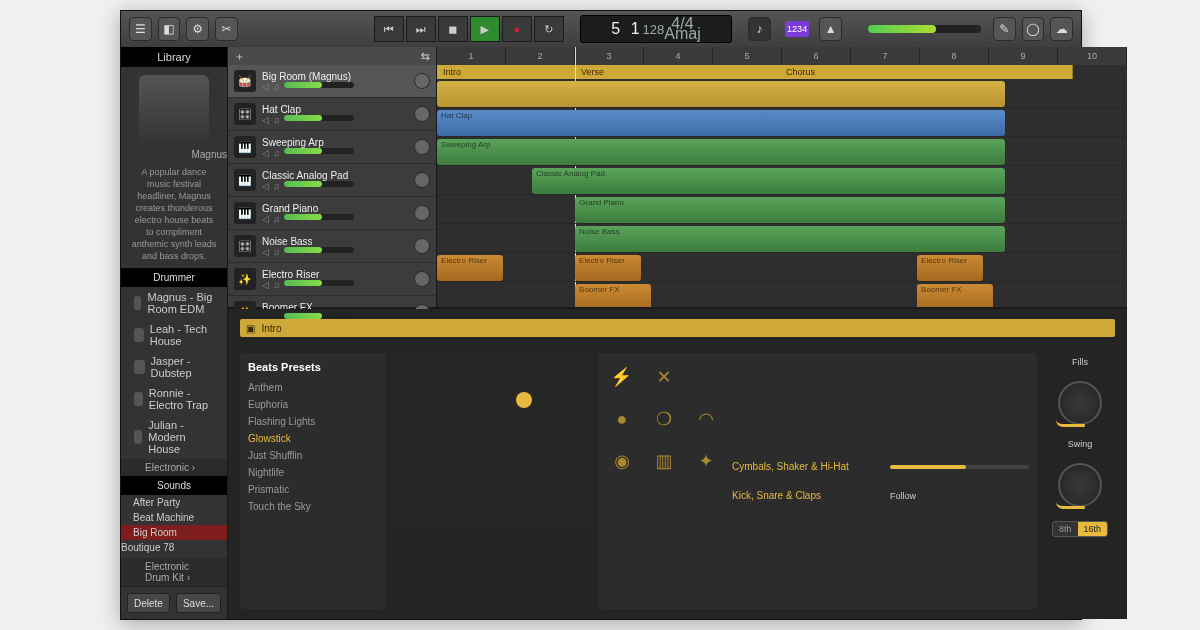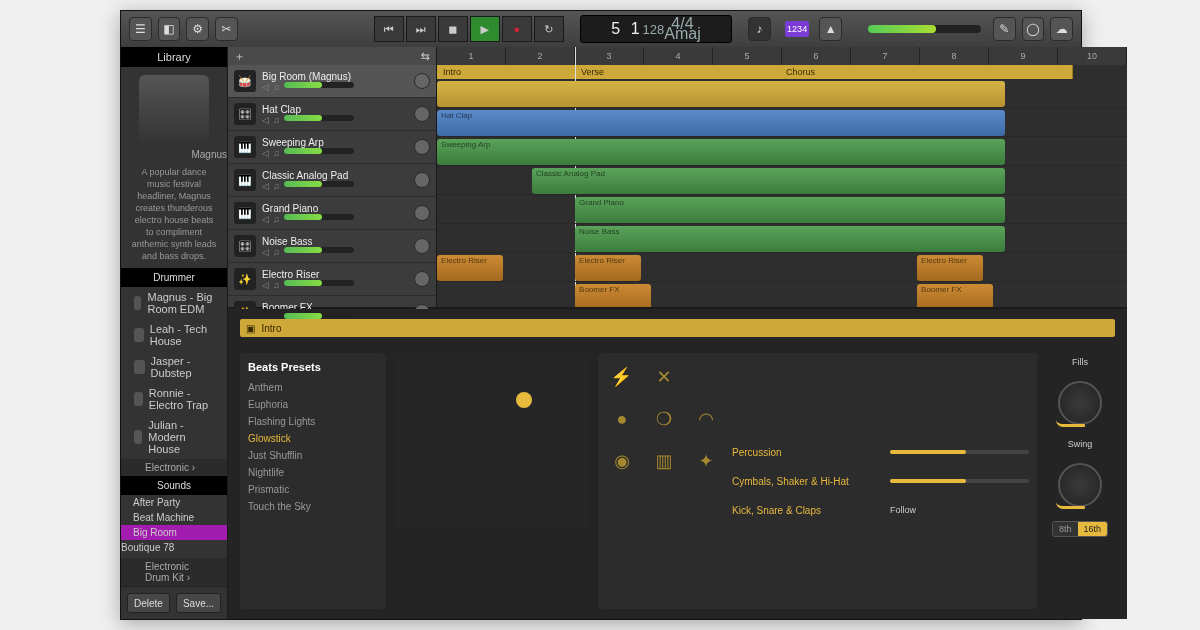--- a/index.html
+++ b/index.html
@@ -21,21 +21,21 @@
   .master::before{content:"";position:absolute;left:0;top:0;height:100%;width:60%;background:linear-gradient(90deg,#5c5,#ad3);border-radius:4px}
 
   .body{display:flex;height:calc(100% - 36px)}
   .sidebar{width:190px;background:#333;border-right:1px solid #1a1a1a;display:flex;flex-direction:column}
   .sb-head{background:#000000;text-align:center;padding:4px 0;color:#ddd;font-weight:500}
   .sb-desc{padding:6px 10px;font-size:9px;color:#999;text-align:center;line-height:12px}
   .sb-avatar{width:70px;height:70px;background:linear-gradient(#555,#333);border-radius:6px;margin:8px auto 4px;display:block}
   .sb-sig{text-align:right;font-size:10px;color:#aaa;}
   .sb-item{padding:4px 13px;display:flex;align-items:center;gap:6px;cursor:pointer;color:#ccc}
   .sb-item .dot{width:14px;height:14px;border-radius:3px;background:#555}
-  .sb-item.sel{background:#a21caf}
+  .sb-item.sel{background:#7f1d1d}
   .sb-list{flex:1;overflow:hidden}
   .sb-genre{background:#2b2b2b;padding:3px 24px;font-size:10px;color:#aaa}
   .sb-foot{display:flex;gap:6px;padding:6px;border-top:1px solid #222}
   .sb-foot button{flex:1;height:20px;background:#474747;border:1px solid #222;color:#ddd;font-size:10px;border-radius:3px;cursor:pointer}
 
   .main{flex:1;display:flex;flex-direction:column}
   .tracks-area{height:260px;display:flex;border-bottom:2px solid #1a1a1a}
   .track-head{width:208px;background:#3c3c3c;border-right:1px solid #1a1a1a}
   .th-top{height:18px;background:#4a4a4a;display:flex;align-items:center;justify-content:space-between;padding:0 6px;font-size:11px}
   .track{height:28px;display:flex;align-items:center;padding:2px 6px;gap:6px;border-bottom:1px solid #2d2d2d}
@@ -360,24 +360,20 @@
                   <span></span>
                 <span>●</span>
                 <span>❍</span>
                 <span>◠</span>
                 <span>◉</span>
                 <span>▥</span>
                 <span>✦</span>
               </div>
               <div class="kit-sl">
                 <div class="ks-row">
-                    <div class="ks-label">Percussion</div>
-                    <div class="ks-bar"></div>
-                  </div>
-                <div class="ks-row">
                     <div class="ks-label">Cymbals, Shaker &amp; Hi-Hat</div>
                     <div class="ks-bar"></div>
                   </div>
                 <div class="ks-row">
                     <div class="ks-label">Kick, Snare &amp; Claps</div>
                     <div style="font-size:9px;color:#ccc">Follow</div>
                   </div>
               </div>
             </div>
             <div class="ed-knobs">

